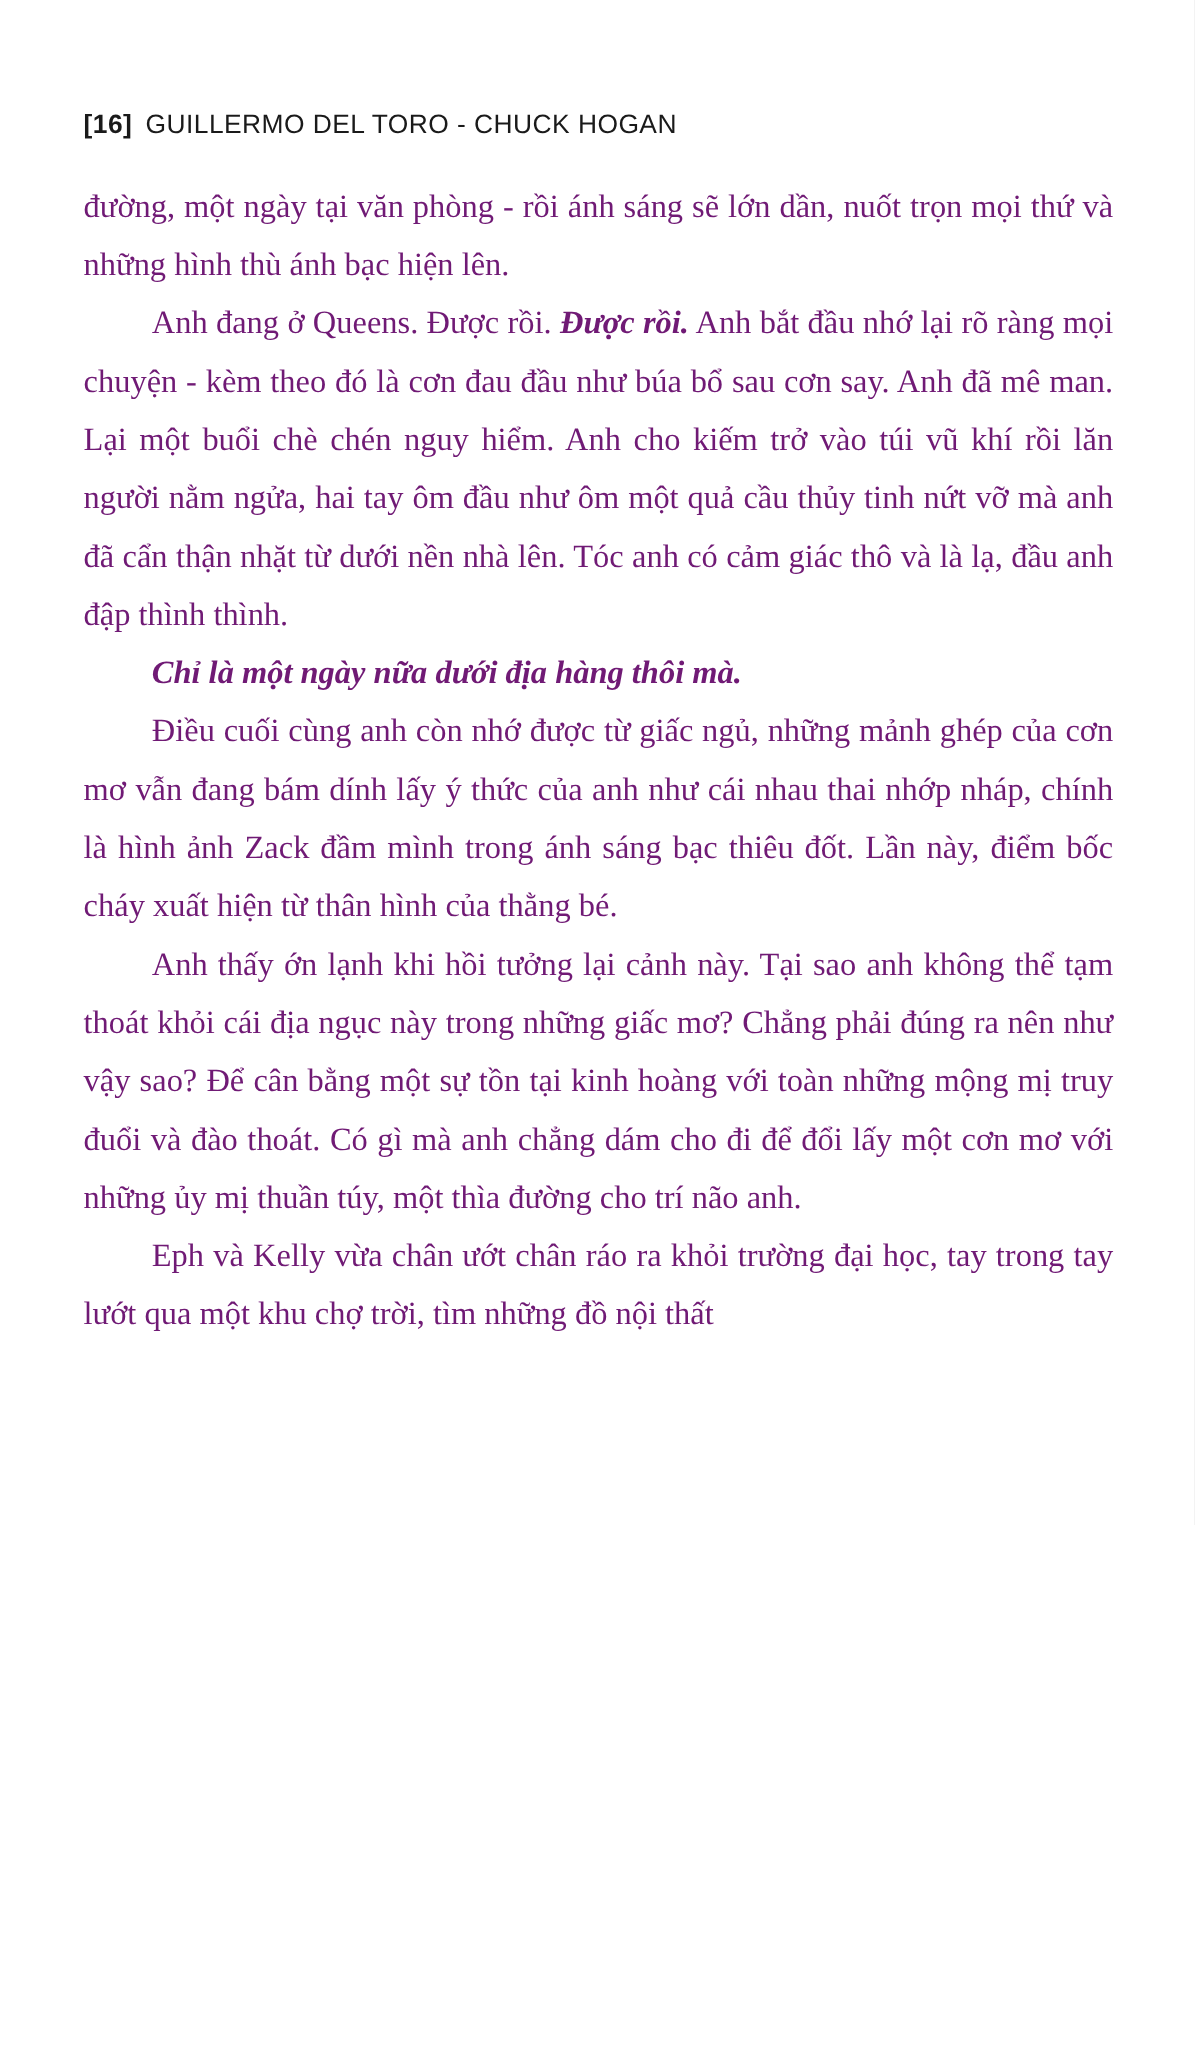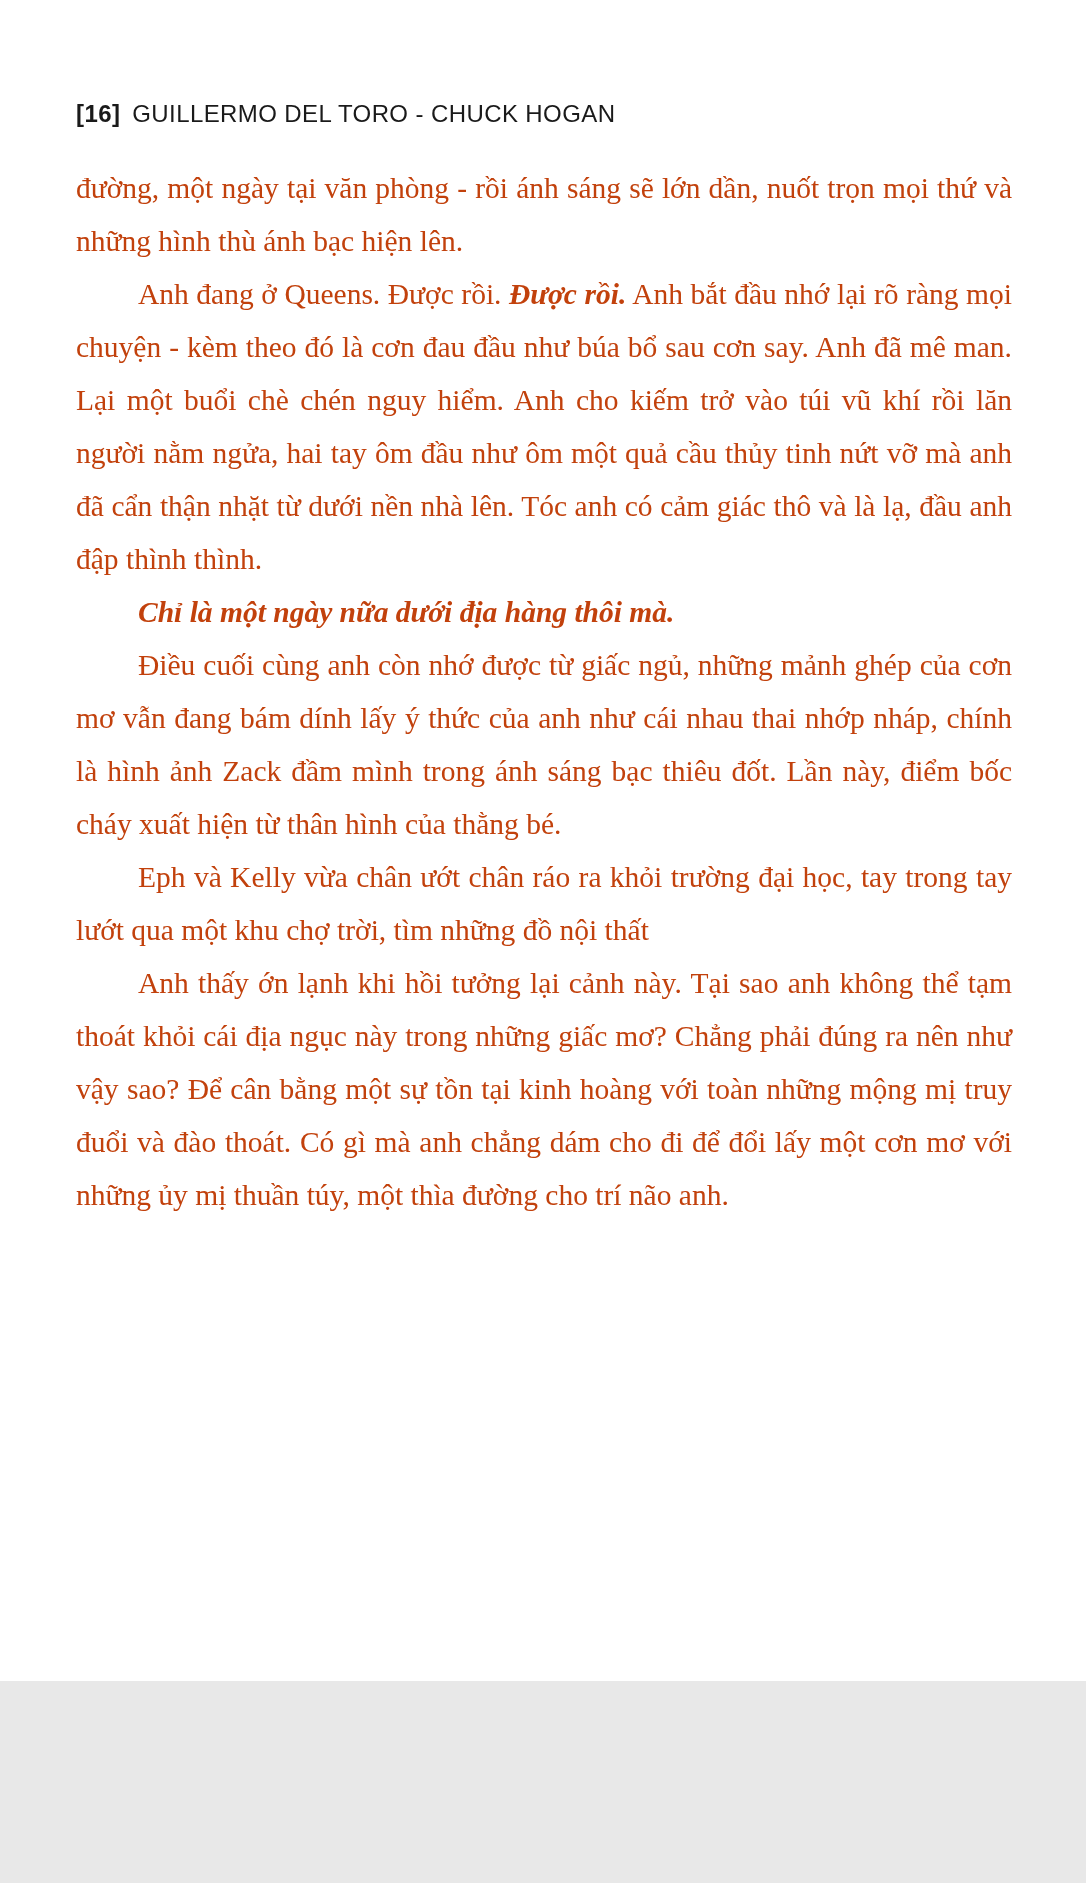--- a/index.html
+++ b/index.html
@@ -3,21 +3,21 @@
 <meta charset="utf-8">
 <style>
   html, body {
     margin: 0;
     padding: 0;
     background: #e8e8e8;
   }
   .page {
     position: relative;
     width: 1086px;
-    height: 1681px;
+    height: 1883px;
     margin: 0 auto;
     background: #ffffff;
     color: #151515;
     font-family: "Liberation Serif", "DejaVu Serif", serif;
     overflow: hidden;
   }
   .running-header {
     position: absolute;
     top: 100px;
     left: 76px;
@@ -34,21 +34,21 @@
     margin-right: 12px;
   }
   .page-body {
     position: absolute;
     top: 162px;
     left: 76px;
     width: 936px;
     font-size: 29.5px;
     line-height: 53px;
     text-align: justify;
-    color: #c2410c;
+    color: #701a75;
   }
   p.para {
     margin: 0;
     padding: 0;
   }
   p.para.indent {
     text-indent: 62px;
   }
   .italic {
     font-style: italic;
@@ -63,17 +63,17 @@
   <div class="running-header">
     <span class="page-num">[16]</span><span>GUILLERMO DEL TORO - CHUCK HOGAN</span>
   </div>
 
   <div class="page-body">
 
   <p class="para"><span>đường, một ngày tại văn phòng - rồi ánh sáng sẽ lớn dần, nuốt trọn mọi thứ và những hình thù ánh bạc hiện lên.</span></p>
       <p class="para indent"><span>Anh đang ở Queens. Được rồi. </span><span class="italic">Được rồi.</span><span> Anh bắt đầu nhớ lại rõ ràng mọi chuyện - kèm theo đó là cơn đau đầu như búa bổ sau cơn say. Anh đã mê man. Lại một buổi chè chén nguy hiểm. Anh cho kiếm trở vào túi vũ khí rồi lăn người nằm ngửa, hai tay ôm đầu như ôm một quả cầu thủy tinh nứt vỡ mà anh đã cẩn thận nhặt từ dưới nền nhà lên. Tóc anh có cảm giác thô và là lạ, đầu anh đập thình thình.</span></p>
       <p class="para indent"><span class="italic">Chỉ là một ngày nữa dưới địa hàng thôi mà.</span></p>
       <p class="para indent"><span>Điều cuối cùng anh còn nhớ được từ giấc ngủ, những mảnh ghép của cơn mơ vẫn đang bám dính lấy ý thức của anh như cái nhau thai nhớp nháp, chính là hình ảnh Zack đầm mình trong ánh sáng bạc thiêu đốt. Lần này, điểm bốc cháy xuất hiện từ thân hình của thằng bé.</span></p>
+      <p class="para indent"><span>Anh thấy ớn lạnh khi hồi tưởng lại cảnh này. Tại sao anh không thể tạm thoát khỏi cái địa ngục này trong những giấc mơ? Chẳng phải đúng ra nên như vậy sao? Để cân bằng một sự tồn tại kinh hoàng với toàn những mộng mị truy đuổi và đào thoát. Có gì mà anh chẳng dám cho đi để đổi lấy một cơn mơ với những ủy mị thuần túy, một thìa đường cho trí não anh.</span></p>
       <p class="para indent"><span>Eph và Kelly vừa chân ướt chân ráo ra khỏi trường đại học, tay trong tay lướt qua một khu chợ trời, tìm những đồ nội thất</span></p>
-      <p class="para indent"><span>Anh thấy ớn lạnh khi hồi tưởng lại cảnh này. Tại sao anh không thể tạm thoát khỏi cái địa ngục này trong những giấc mơ? Chẳng phải đúng ra nên như vậy sao? Để cân bằng một sự tồn tại kinh hoàng với toàn những mộng mị truy đuổi và đào thoát. Có gì mà anh chẳng dám cho đi để đổi lấy một cơn mơ với những ủy mị thuần túy, một thìa đường cho trí não anh.</span></p>
     </div>
 
 </div>
 
 </body></html>

